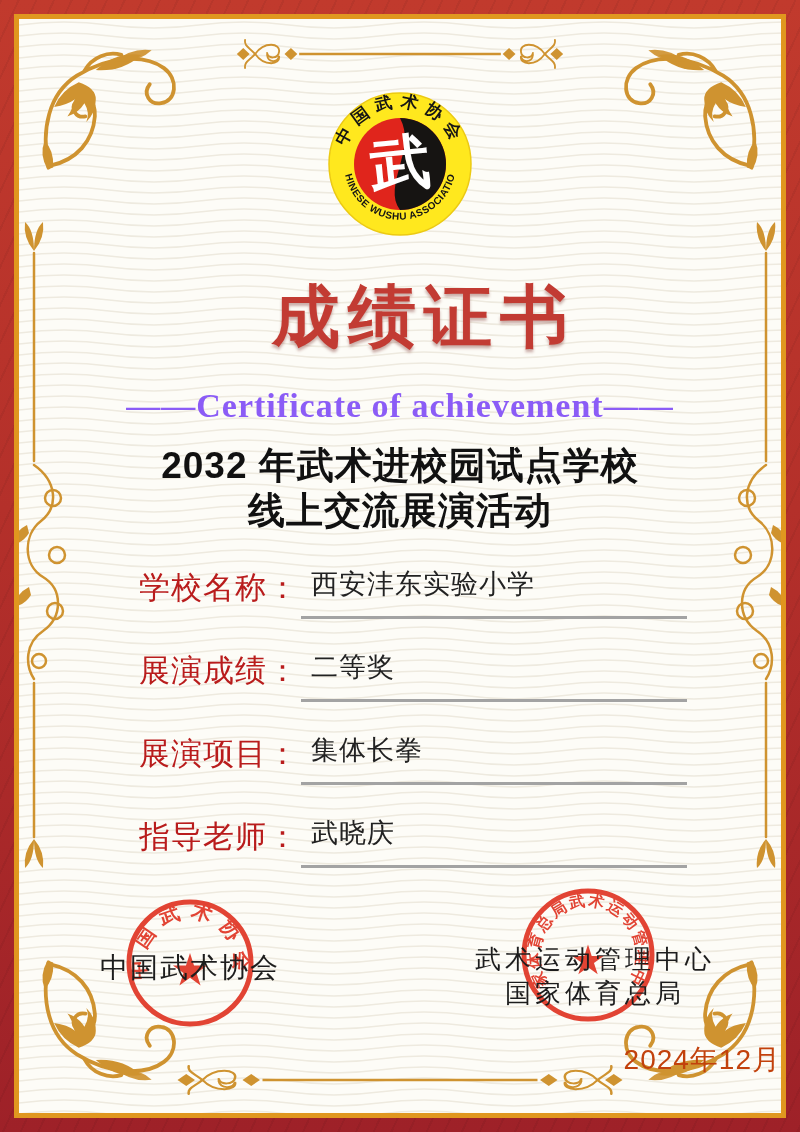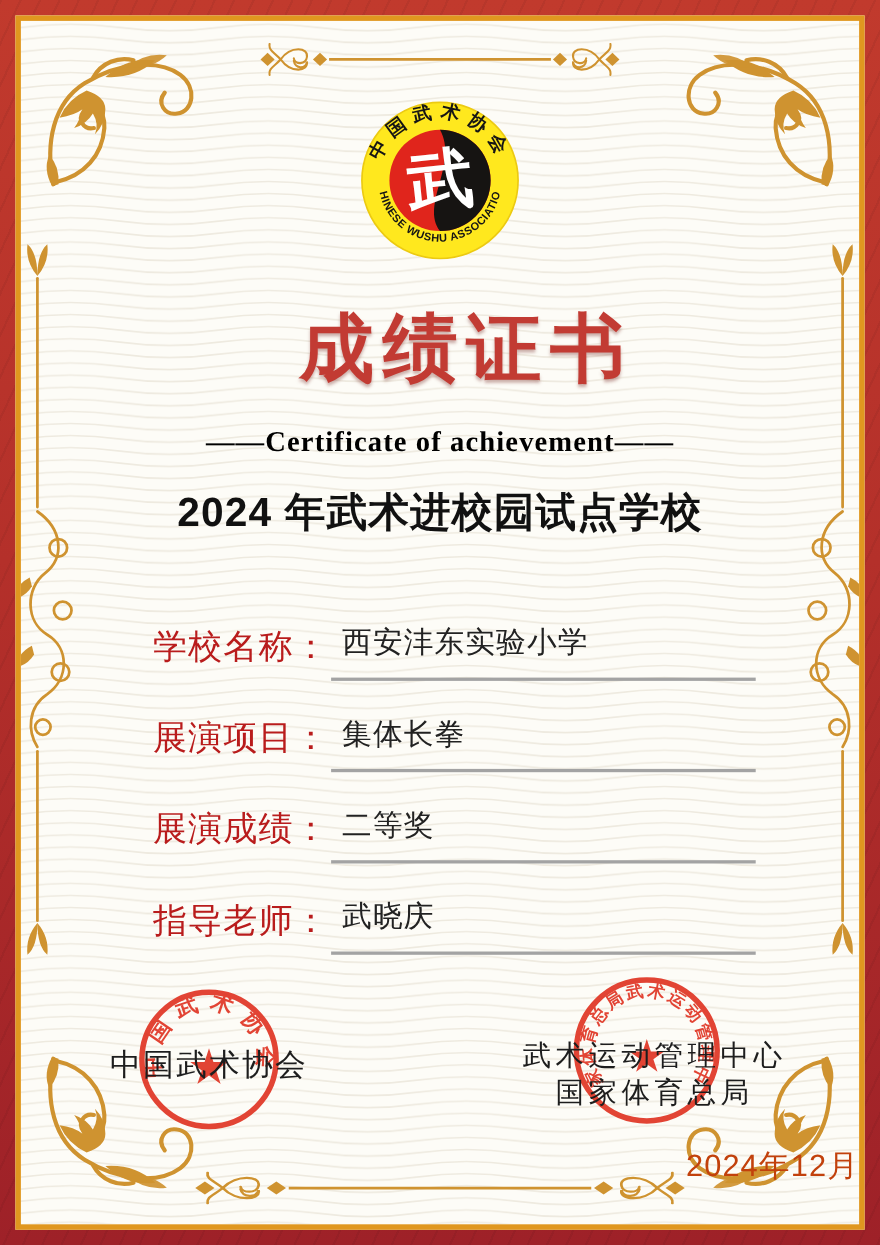--- a/index.html
+++ b/index.html
@@ -48,21 +48,21 @@
     font-size:68px;line-height:1.08;font-weight:900;
     color:#c23b33;letter-spacing:8px;
     text-shadow:0 3px 3px rgba(110,25,20,.35);
     white-space:nowrap;
     padding-left:24px;
   }
   .cert-subtitle{
     position:absolute;top:368px;left:0;width:100%;
     text-align:center;
     font-family:"Liberation Serif","DejaVu Serif",serif;
-    font-size:26px;font-weight:700;color:#000000;letter-spacing:1px;
+    font-size:34px;font-weight:700;color:#8b5cf6;letter-spacing:1px;
   }
   .event-title{
     position:absolute;top:424px;left:0;width:100%;
     text-align:center;font-size:37px;font-weight:800;
     line-height:1.22;color:#111;letter-spacing:1px;
   }
   .fields{position:absolute;top:542px;left:120px;width:548px;}
   .field-row{display:flex;align-items:flex-end;height:58px;margin-bottom:25px;}
   .field-label{
     font-size:31px;font-weight:500;color:#b91c1c;
@@ -190,40 +190,41 @@
           </text>
           <circle cx="73" cy="73" r="46" fill="#e0251c"></circle>
           <path d="M73,27 A46,46 0 0 1 73,119 C55,95 90,58 73,27 Z" fill="#161412"></path>
           <text x="73" y="93" text-anchor="middle" font-size="60" font-weight="900" fill="#ffffff" transform="rotate(-6 73 73)">武</text>
         </svg>
       </div>
 
       <div class="cert-title">成绩证书</div>
       <div class="cert-subtitle">——Certificate of achievement——</div>
       <div class="event-title">
-        <div>2024 年武术进校园试点学校</div>
+        <div>2032 年武术进校园试点学校</div>
+        <div>线上交流展演活动</div>
       </div>
 
       <div class="fields">
         <div class="field-row">
           <div class="field-label">学校名称：</div>
           <div class="field-line">
             <span class="field-value">西安沣东实验小学</span>
           </div>
         </div>
         <div class="field-row">
+          <div class="field-label">展演成绩：</div>
+          <div class="field-line">
+            <span class="field-value">二等奖</span>
+          </div>
+        </div>
+        <div class="field-row">
           <div class="field-label">展演项目：</div>
           <div class="field-line">
             <span class="field-value">集体长拳</span>
-          </div>
-        </div>
-        <div class="field-row">
-          <div class="field-label">展演成绩：</div>
-          <div class="field-line">
-            <span class="field-value">二等奖</span>
           </div>
         </div>
         <div class="field-row">
           <div class="field-label">指导老师：</div>
           <div class="field-line">
             <span class="field-value">武晓庆</span>
           </div>
         </div>
       </div>
 

